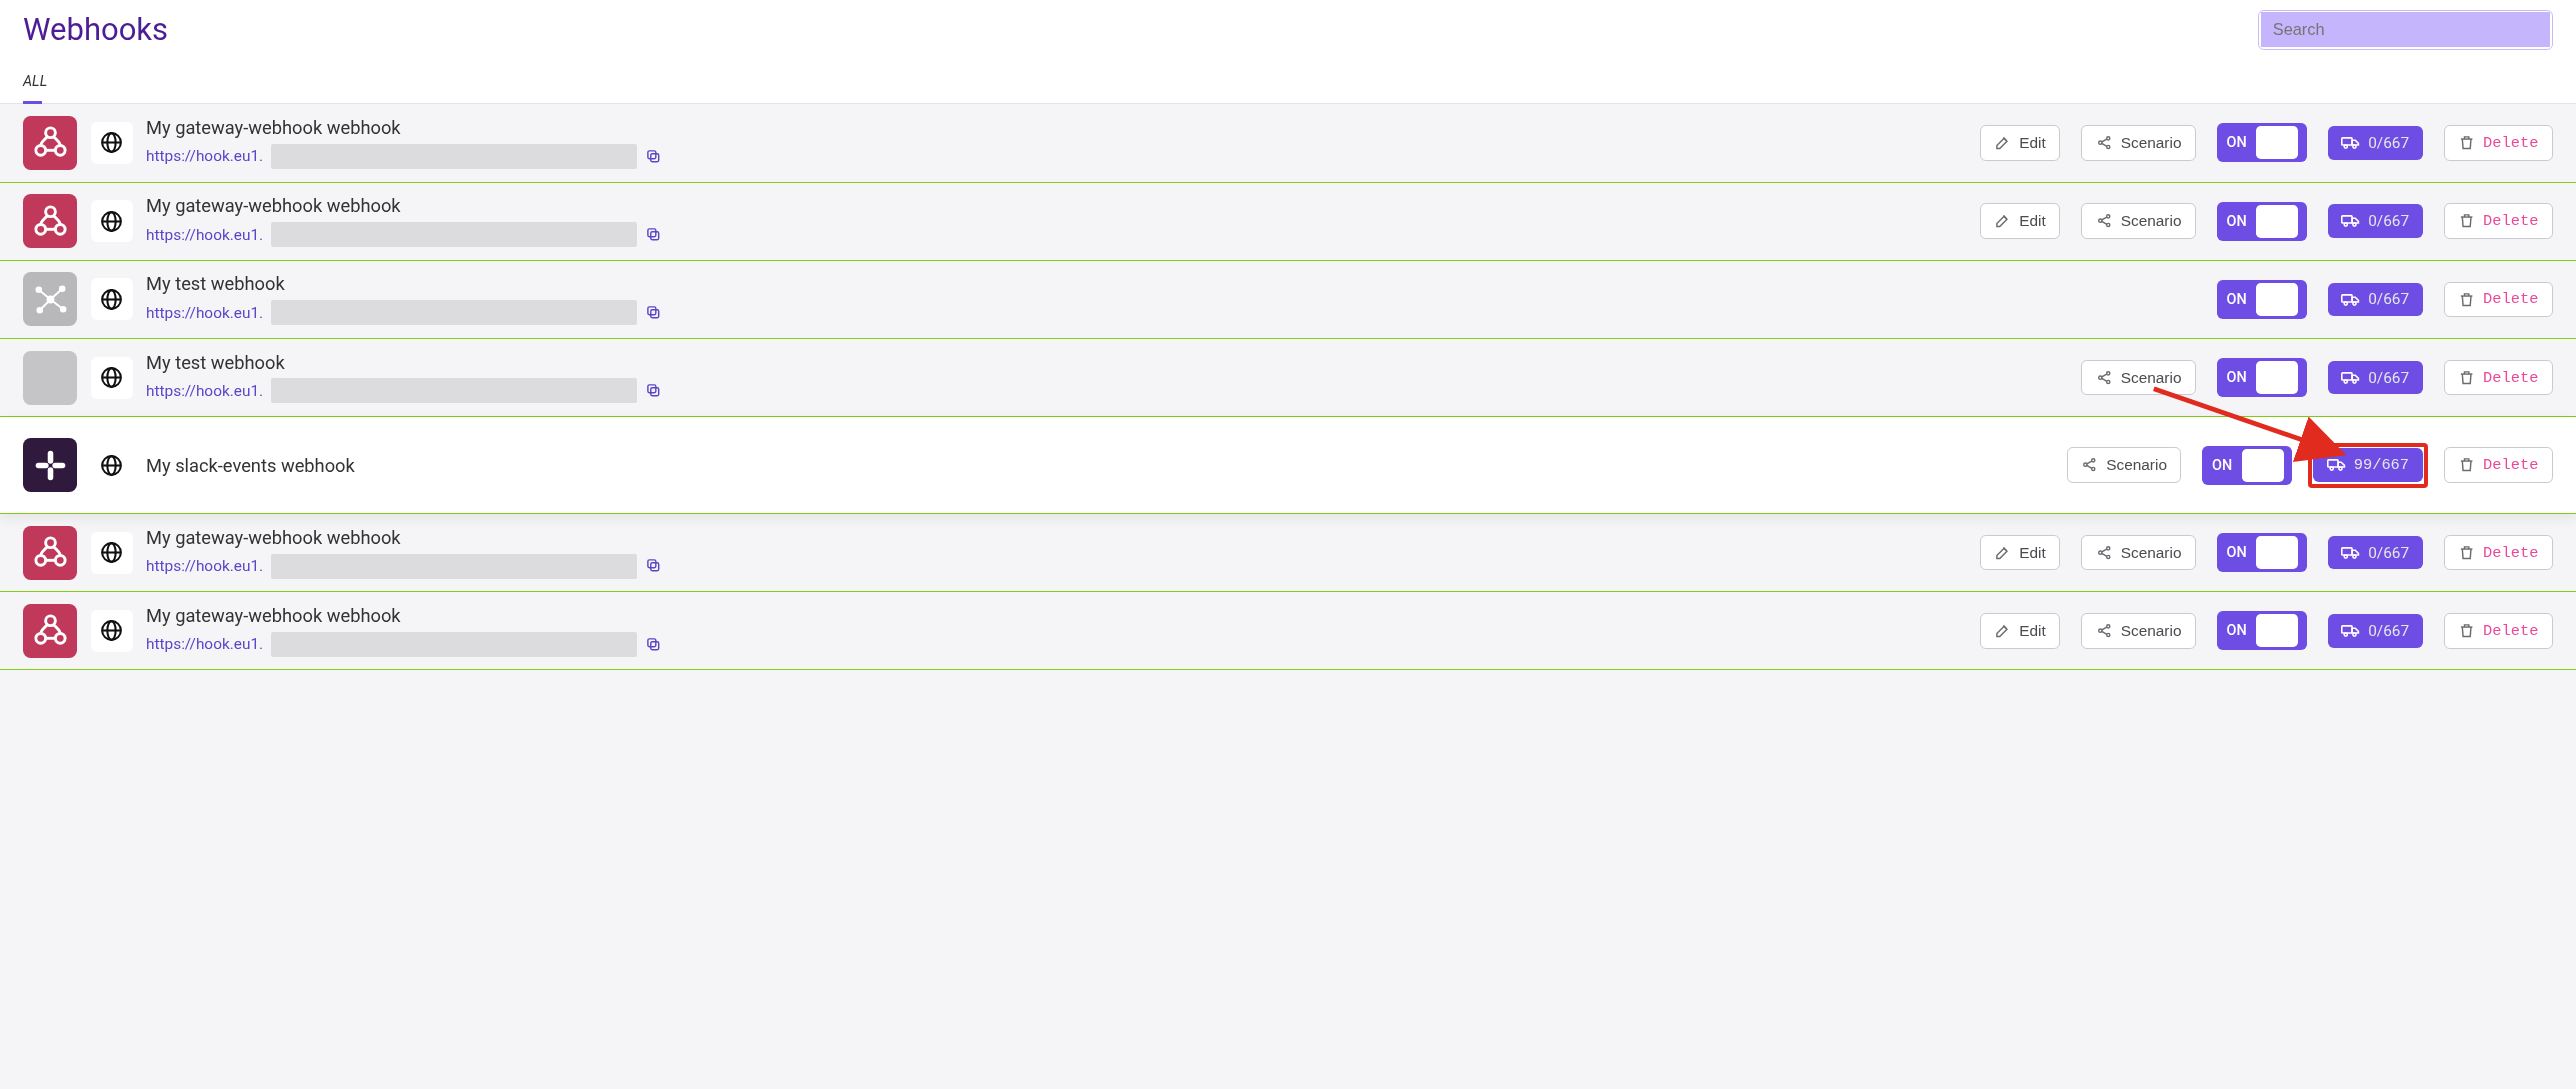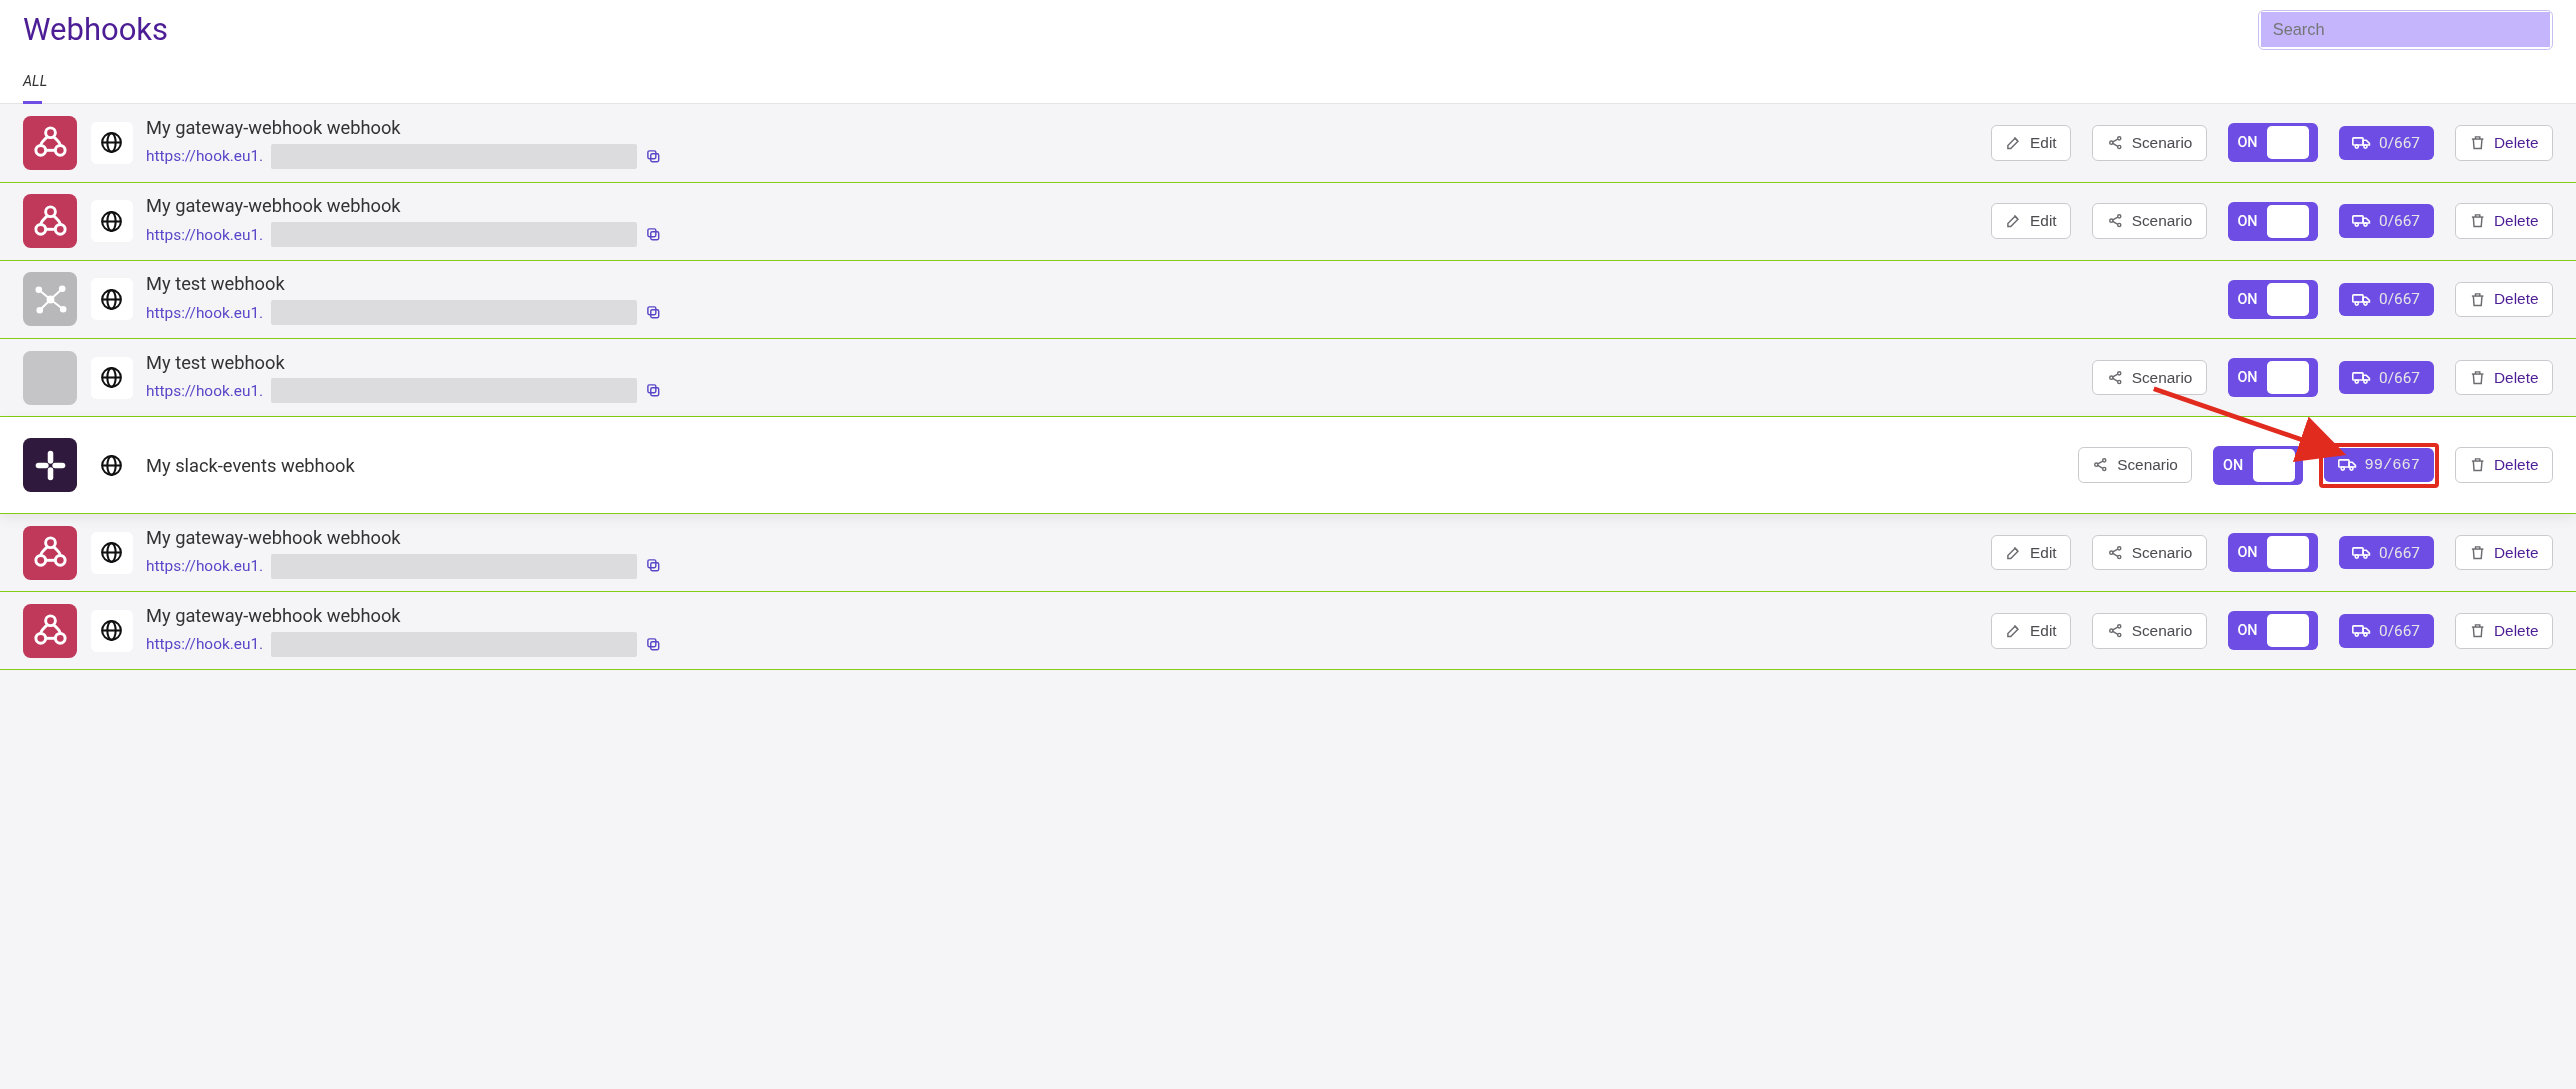--- a/index.html
+++ b/index.html
@@ -168,23 +168,24 @@
     border: 4.8px solid #e22b1f;
     border-radius: 3.9px;
     pointer-events: none;
   }
   .delete-btn {
     display: inline-flex; align-items: center; gap: 7.7px;
     padding: 7.7px 13.5px;
     border: 1px solid #c9c9ce;
     border-radius: 5.8px;
     background: #fff;
-    color: #4c1d95;
+    color: #ec4899;
     font-size: 15.4px;
     cursor: pointer;
+    font-family: Liberation Mono, monospace;
   }
   .arrow {
     position: absolute;
     pointer-events: none;
     z-index: 3;
   }
   svg.ic { display: block; }
 </style>
 </head>
 <body>

